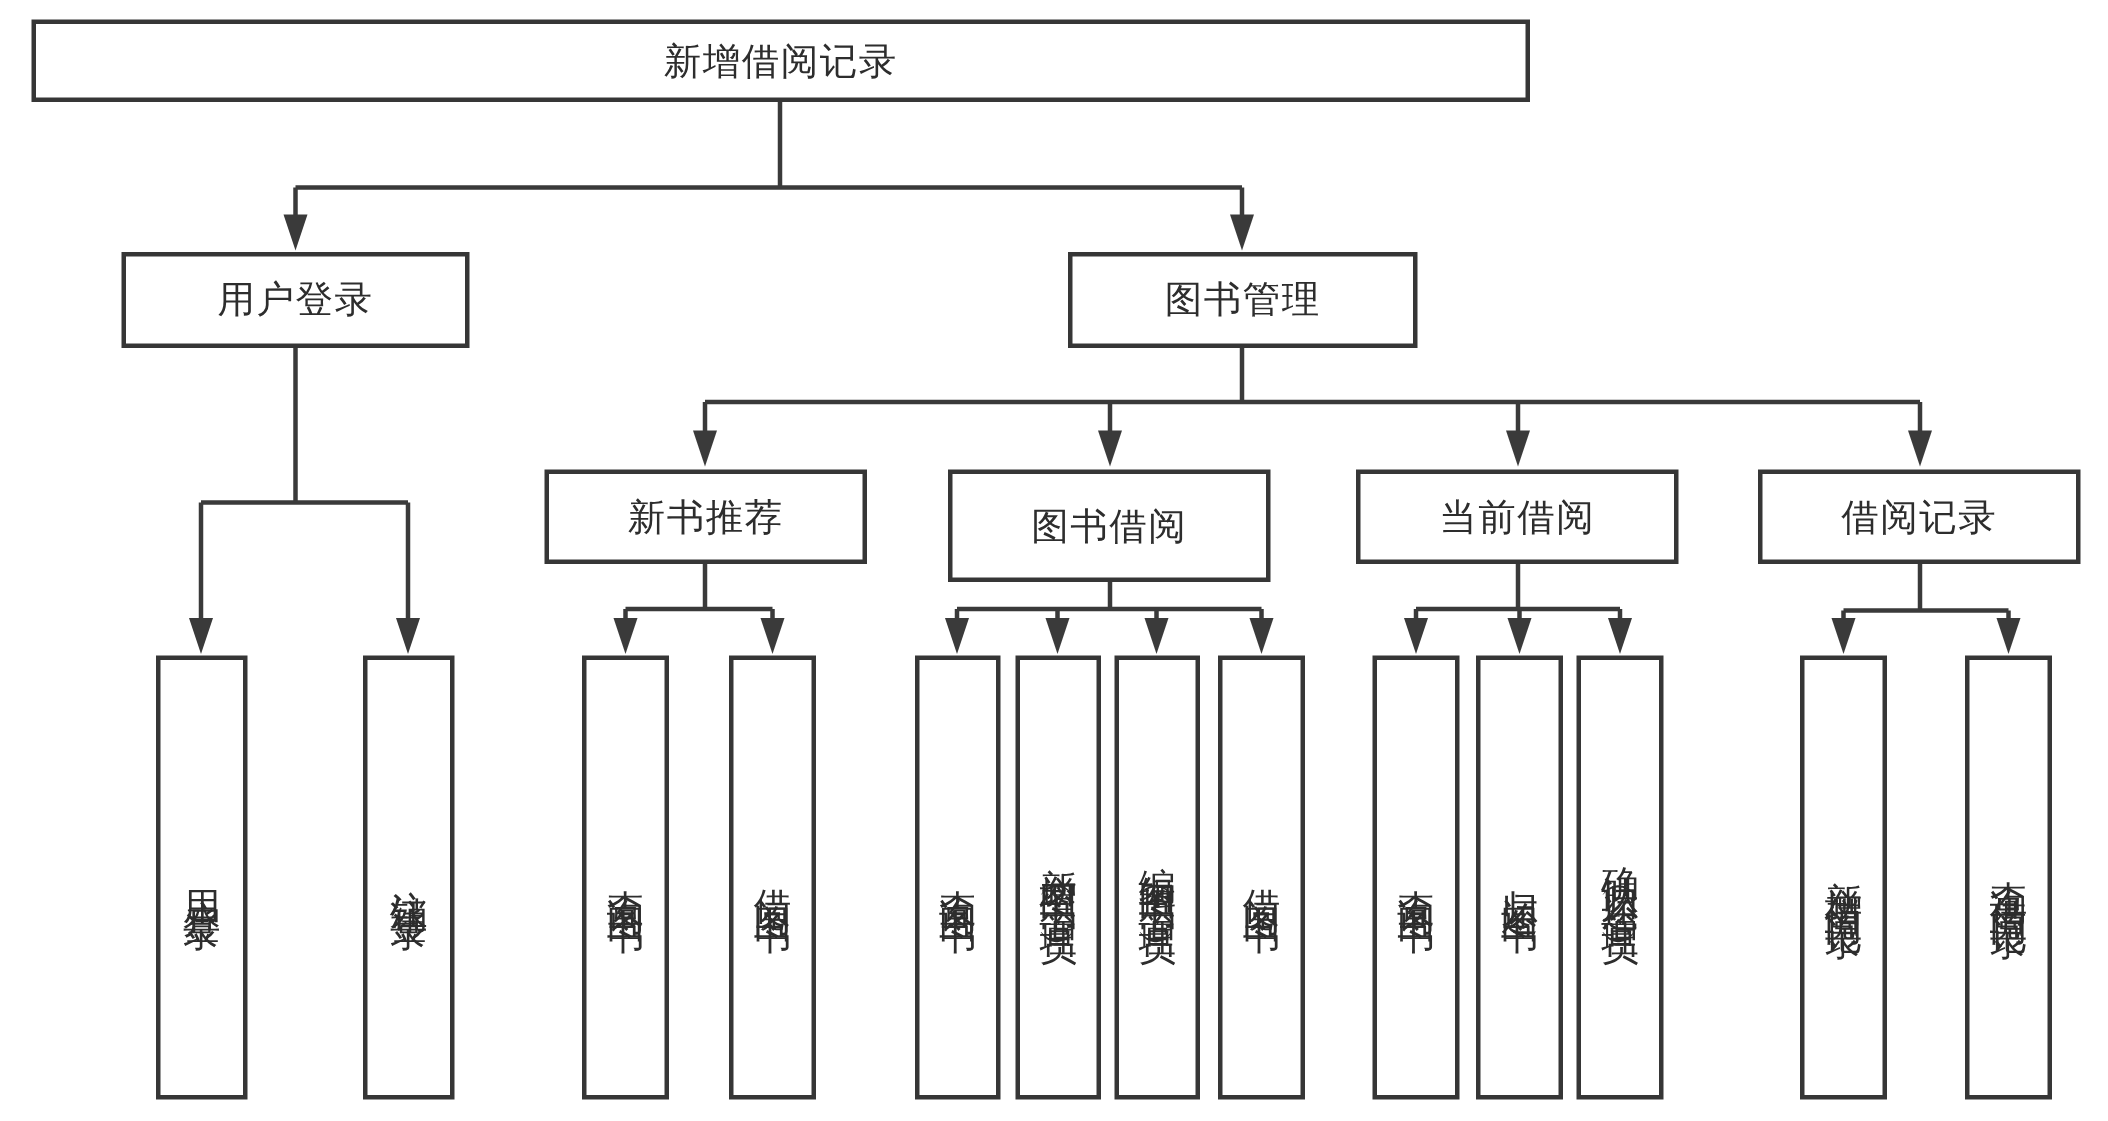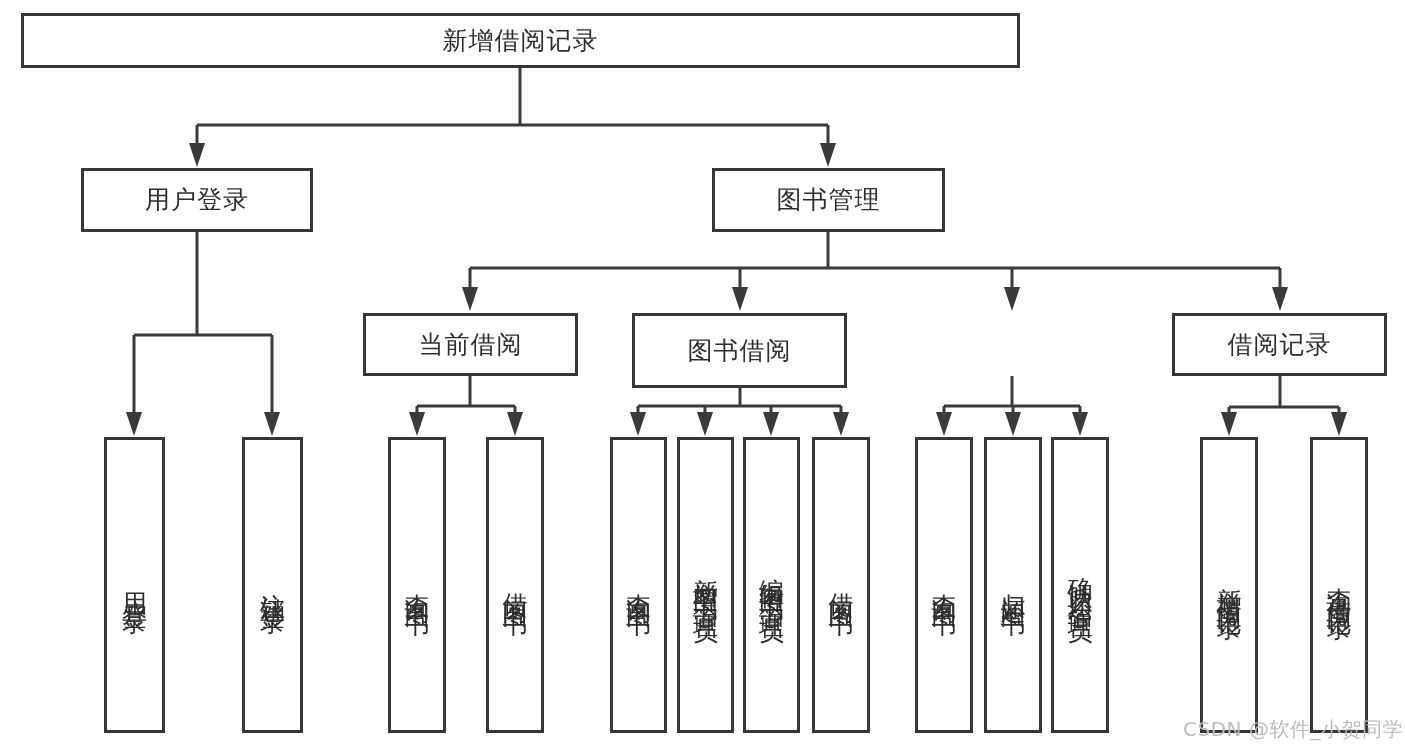--- a/index.html
+++ b/index.html
@@ -132,25 +132,28 @@
   </div>
 
   <div class="box" style="left:81px; top:168px; width:232px; height:64px;">
     <span class="hlabel">用户登录</span>
   </div>
   <div class="box" style="left:712px; top:168px; width:233px; height:64px;">
     <span class="hlabel">图书管理</span>
   </div>
 
   <div class="box" style="left:363px; top:313px; width:215px; height:63px;">
-    <span class="hlabel">当前借阅</span>
+    <span class="hlabel">新书推荐</span>
   </div>
   <div class="box" style="left:632px; top:313px; width:215px; height:75px;">
     <span class="hlabel">图书借阅</span>
   </div>
+  <div class="box" style="left:904px; top:313px; width:215px; height:63px;">
+    <span class="hlabel">当前借阅</span>
+  </div>
   <div class="box" style="left:1172px; top:313px; width:215px; height:63px;">
     <span class="hlabel">借阅记录</span>
   </div>
 
   <div class="box" style="left:104px; top:437px; width:61px; height:296px;">
     <span class="vlabel">用户登录</span>
   </div>
   <div class="box" style="left:242px; top:437px; width:61px; height:296px;">
     <span class="vlabel">注销登录</span>
   </div>
@@ -185,15 +188,14 @@
     <span class="vlabel">确认归还（管理员）</span>
   </div>
 
   <div class="box" style="left:1200px; top:437px; width:58px; height:296px;">
     <span class="vlabel">新增借阅记录</span>
   </div>
   <div class="box" style="left:1310px; top:437px; width:58px; height:296px;">
     <span class="vlabel">查询借阅记录</span>
   </div>
 
-  <div id="watermark">CSDN @软件_小贺同学</div>
 
 </div>
 
 </body></html>

